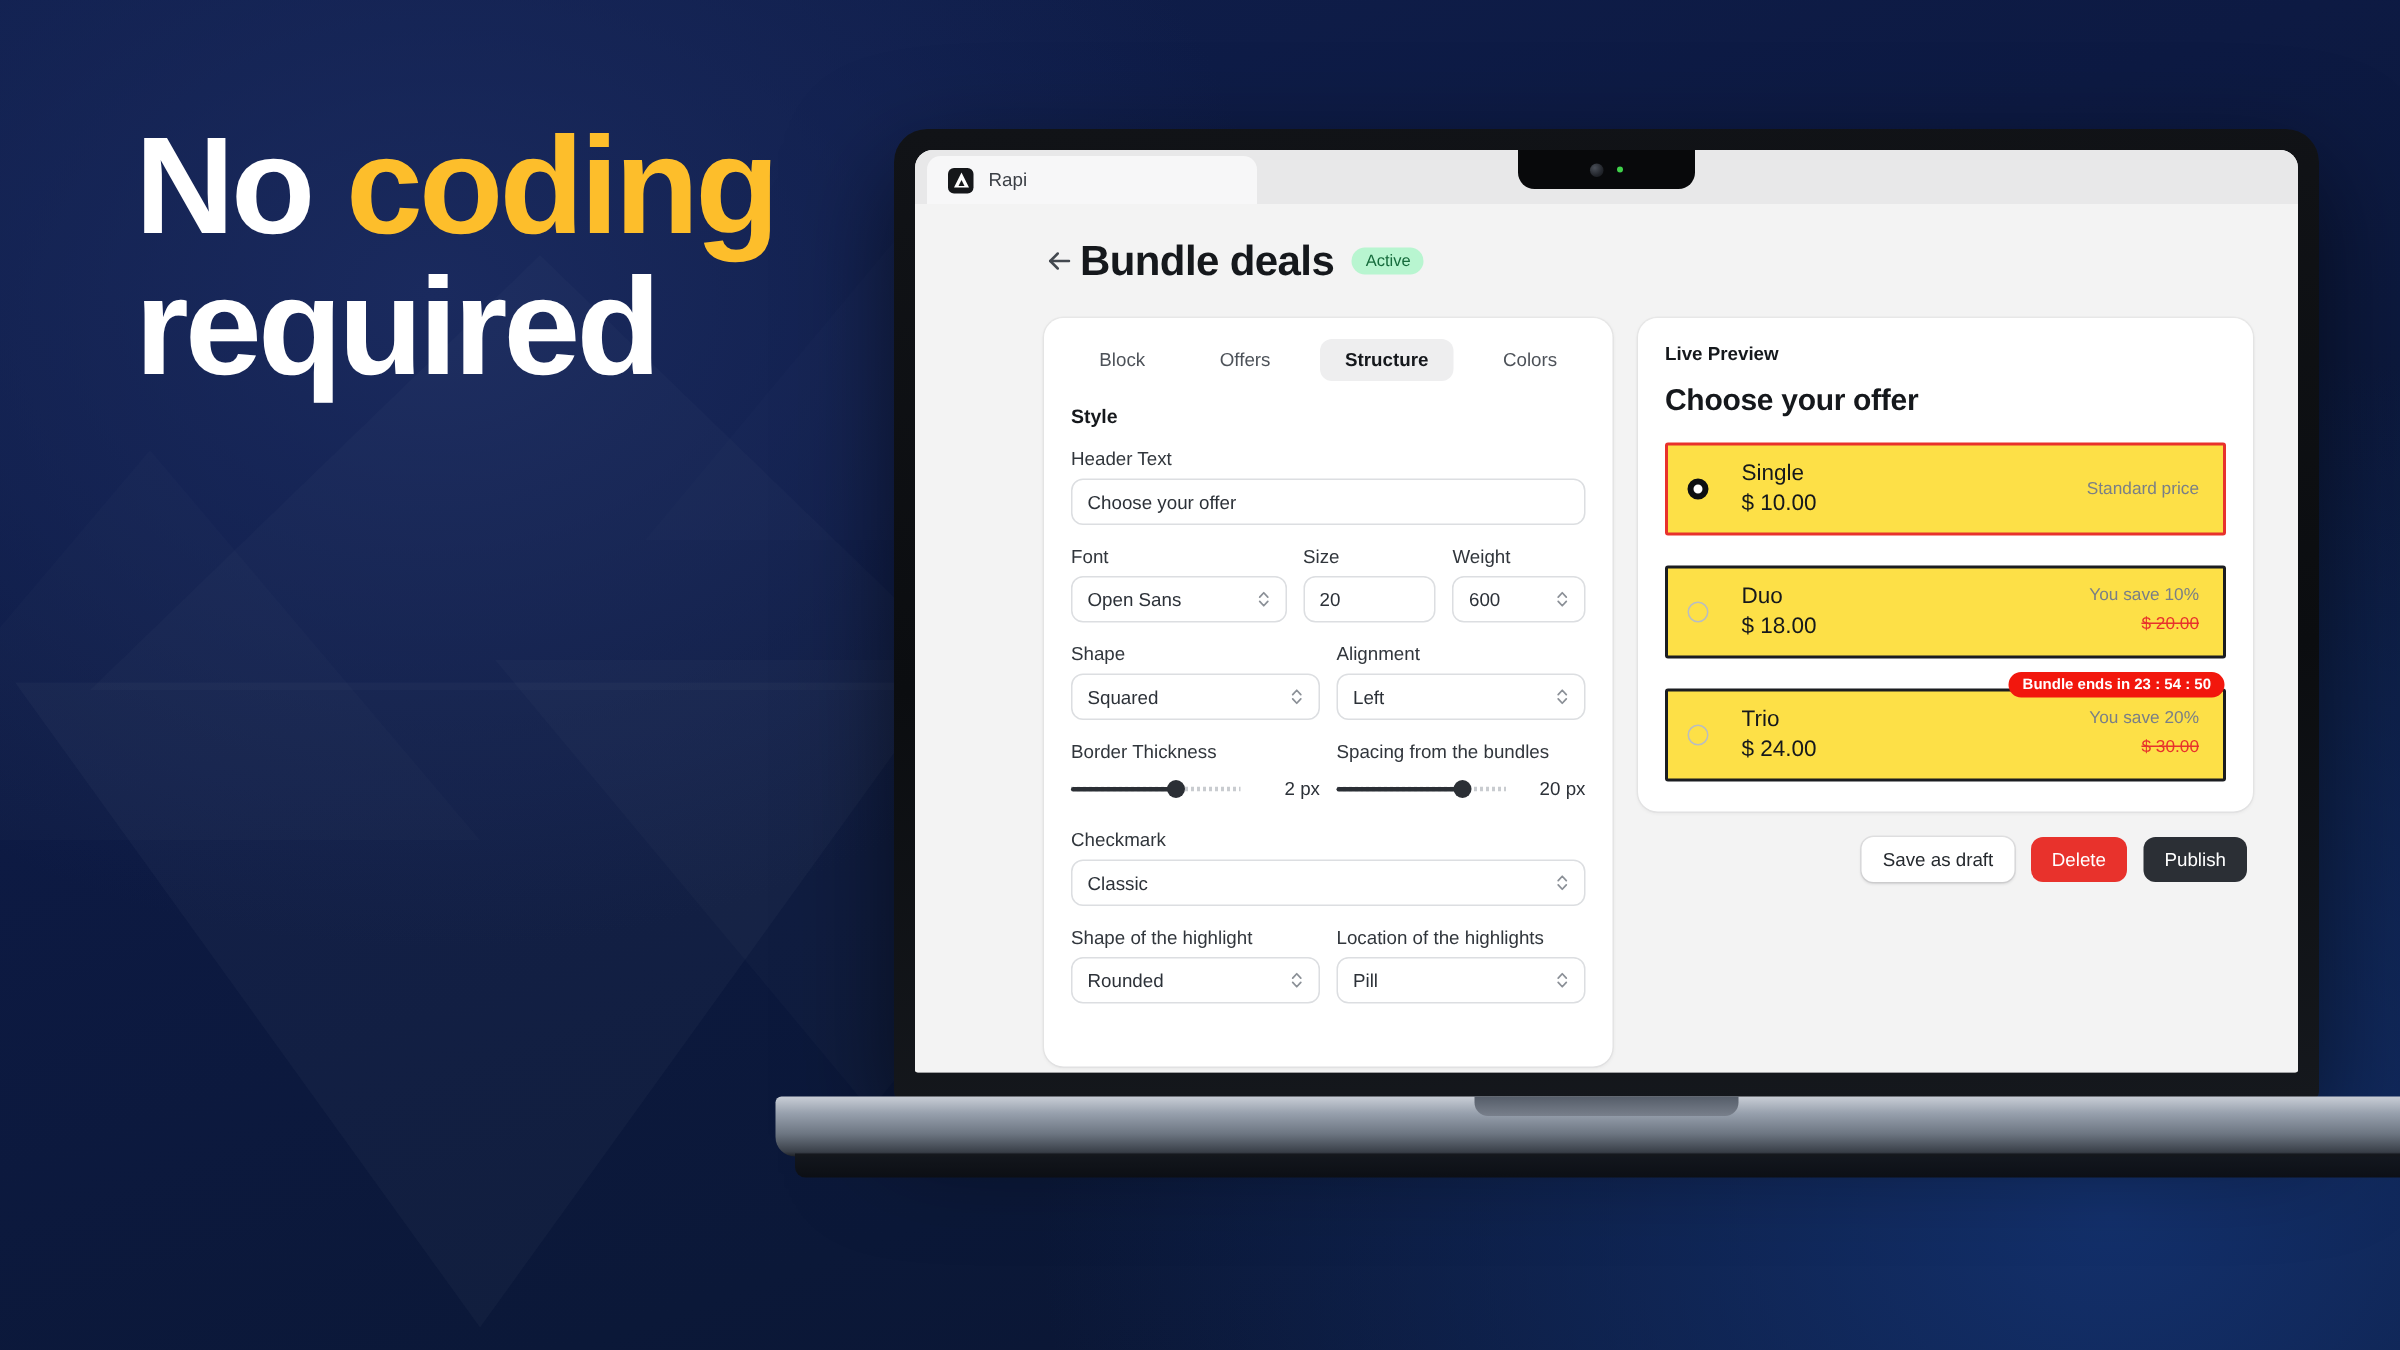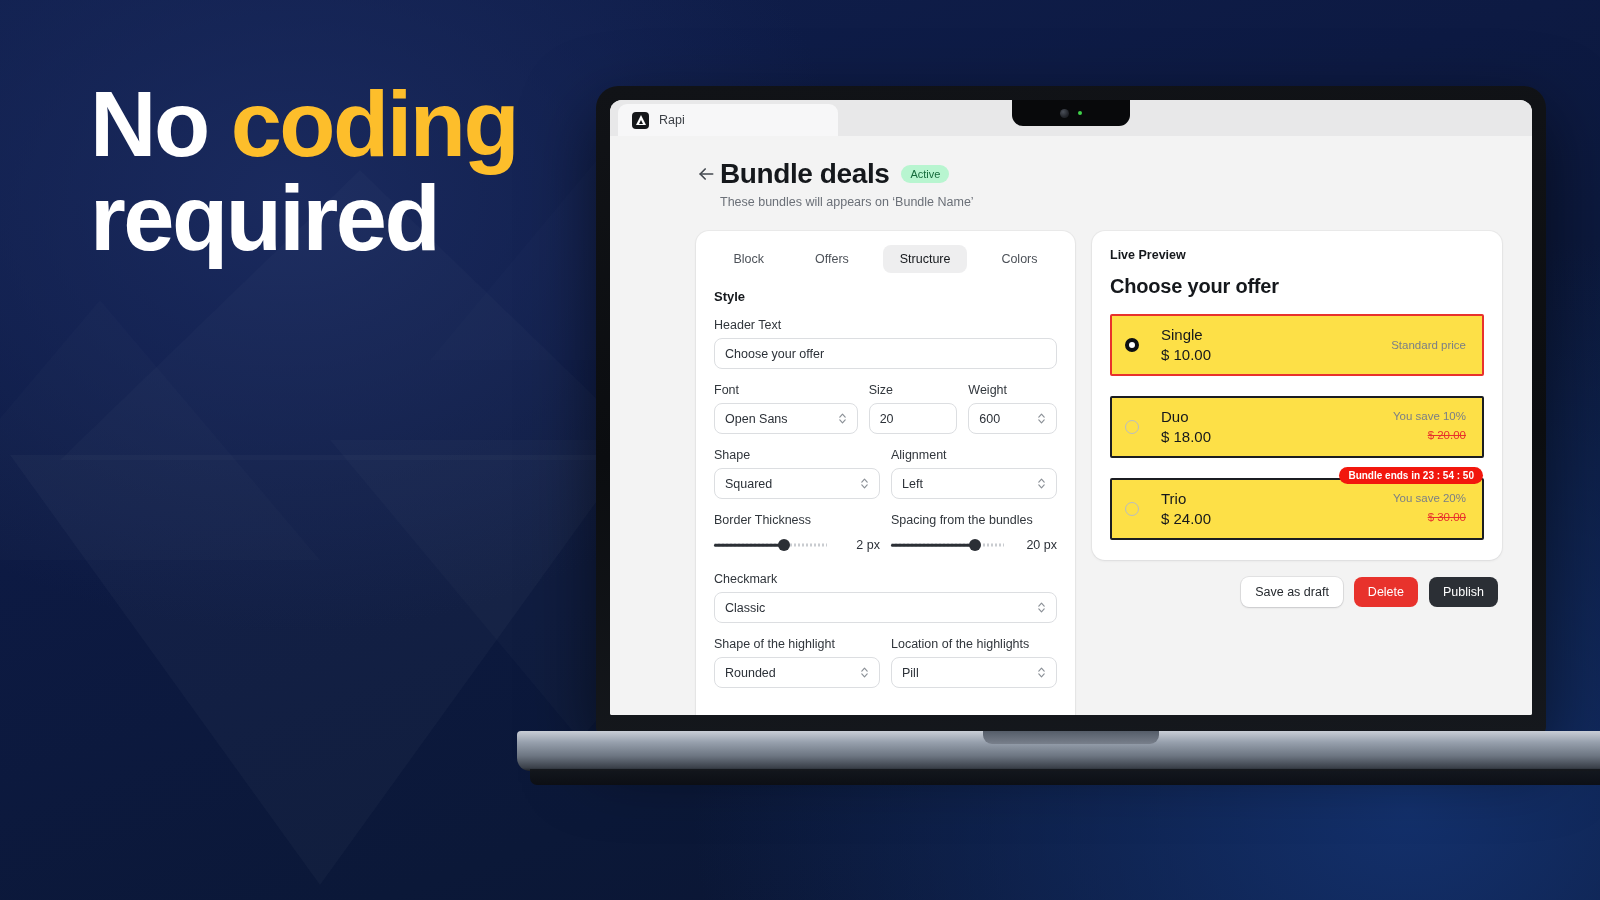--- a/index.html
+++ b/index.html
@@ -252,21 +252,21 @@
     font-size: 12.5px;
     color: #4d5259;
     padding: 7px 17px;
     border-radius: 8px;
     cursor: pointer;
     white-space: nowrap;
   }
   .tab.active {
     background: #eeeeef;
     color: #15181c;
-    font-weight: 400;
+    font-weight: 700;
   }
   #settings-body { padding: 12px 18px 16px 18px; }
   .section-title {
     font-size: 13px;
     font-weight: bold;
     color: #15181c;
     margin-bottom: 14px;
   }
   .field-label {
     font-size: 12.5px;
@@ -480,21 +480,20 @@
 
           <div id="page-header">
             <svg id="back-arrow" viewBox="0 0 24 24" fill="none" stroke="currentColor" stroke-width="2" stroke-linecap="round" stroke-linejoin="round">
               <line x1="20" y1="12" x2="5" y2="12"></line>
               <polyline points="11 18 5 12 11 6"></polyline>
             </svg>
             <div id="title-row">
               <span id="page-title">Bundle deals</span>
               <span id="status-badge">Active</span>
             </div>
-            <div id="page-subtitle">These bundles will appears on ‘Bundle Name’</div>
           </div>
 
           <div id="panels">
 
             <div id="settings-card">
 
               <div id="tabs">
                 <div class="tab">Block</div>
                 <div class="tab">Offers</div>
                 <div class="tab active">Structure</div>

